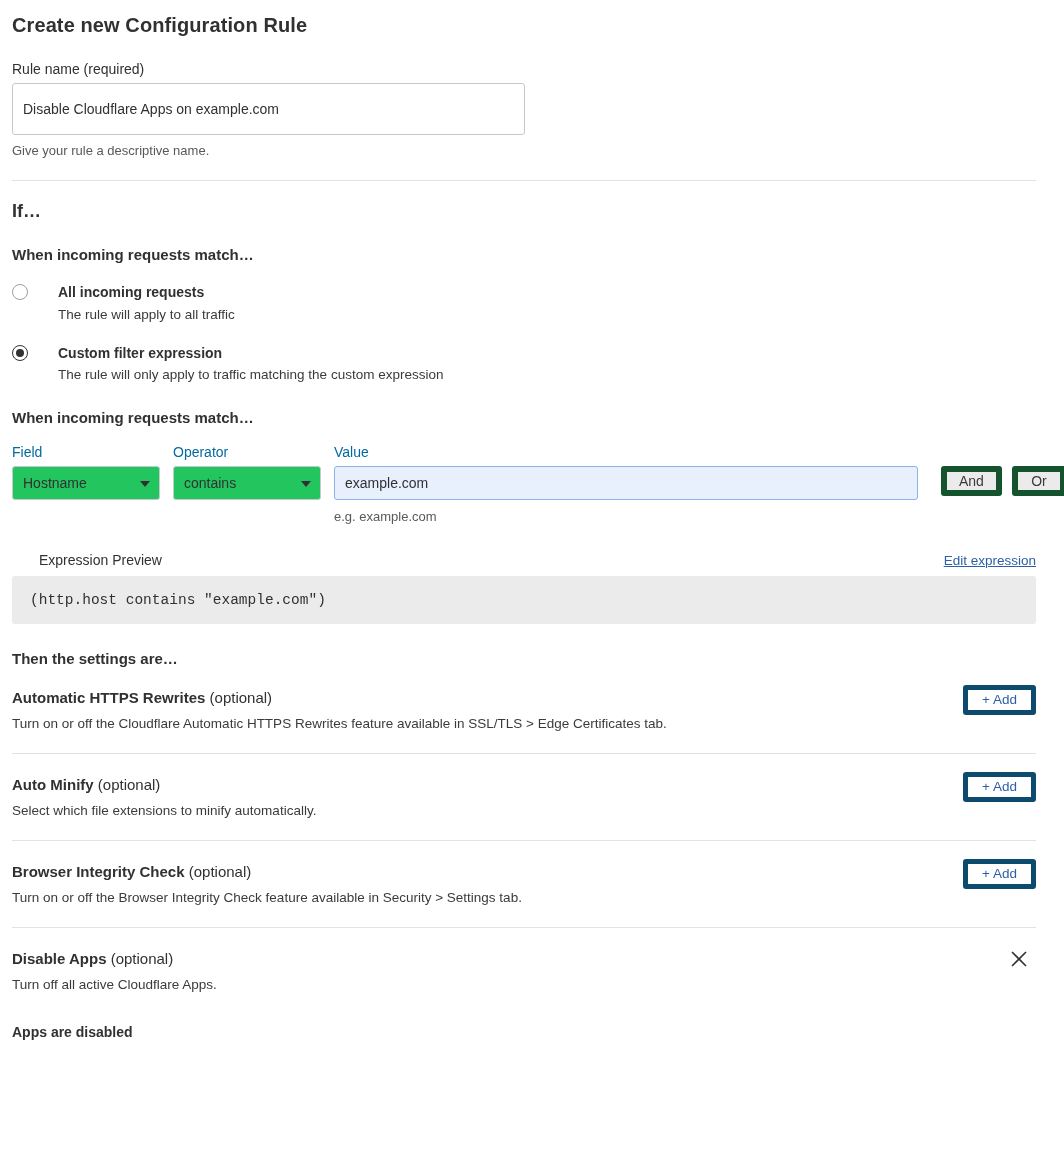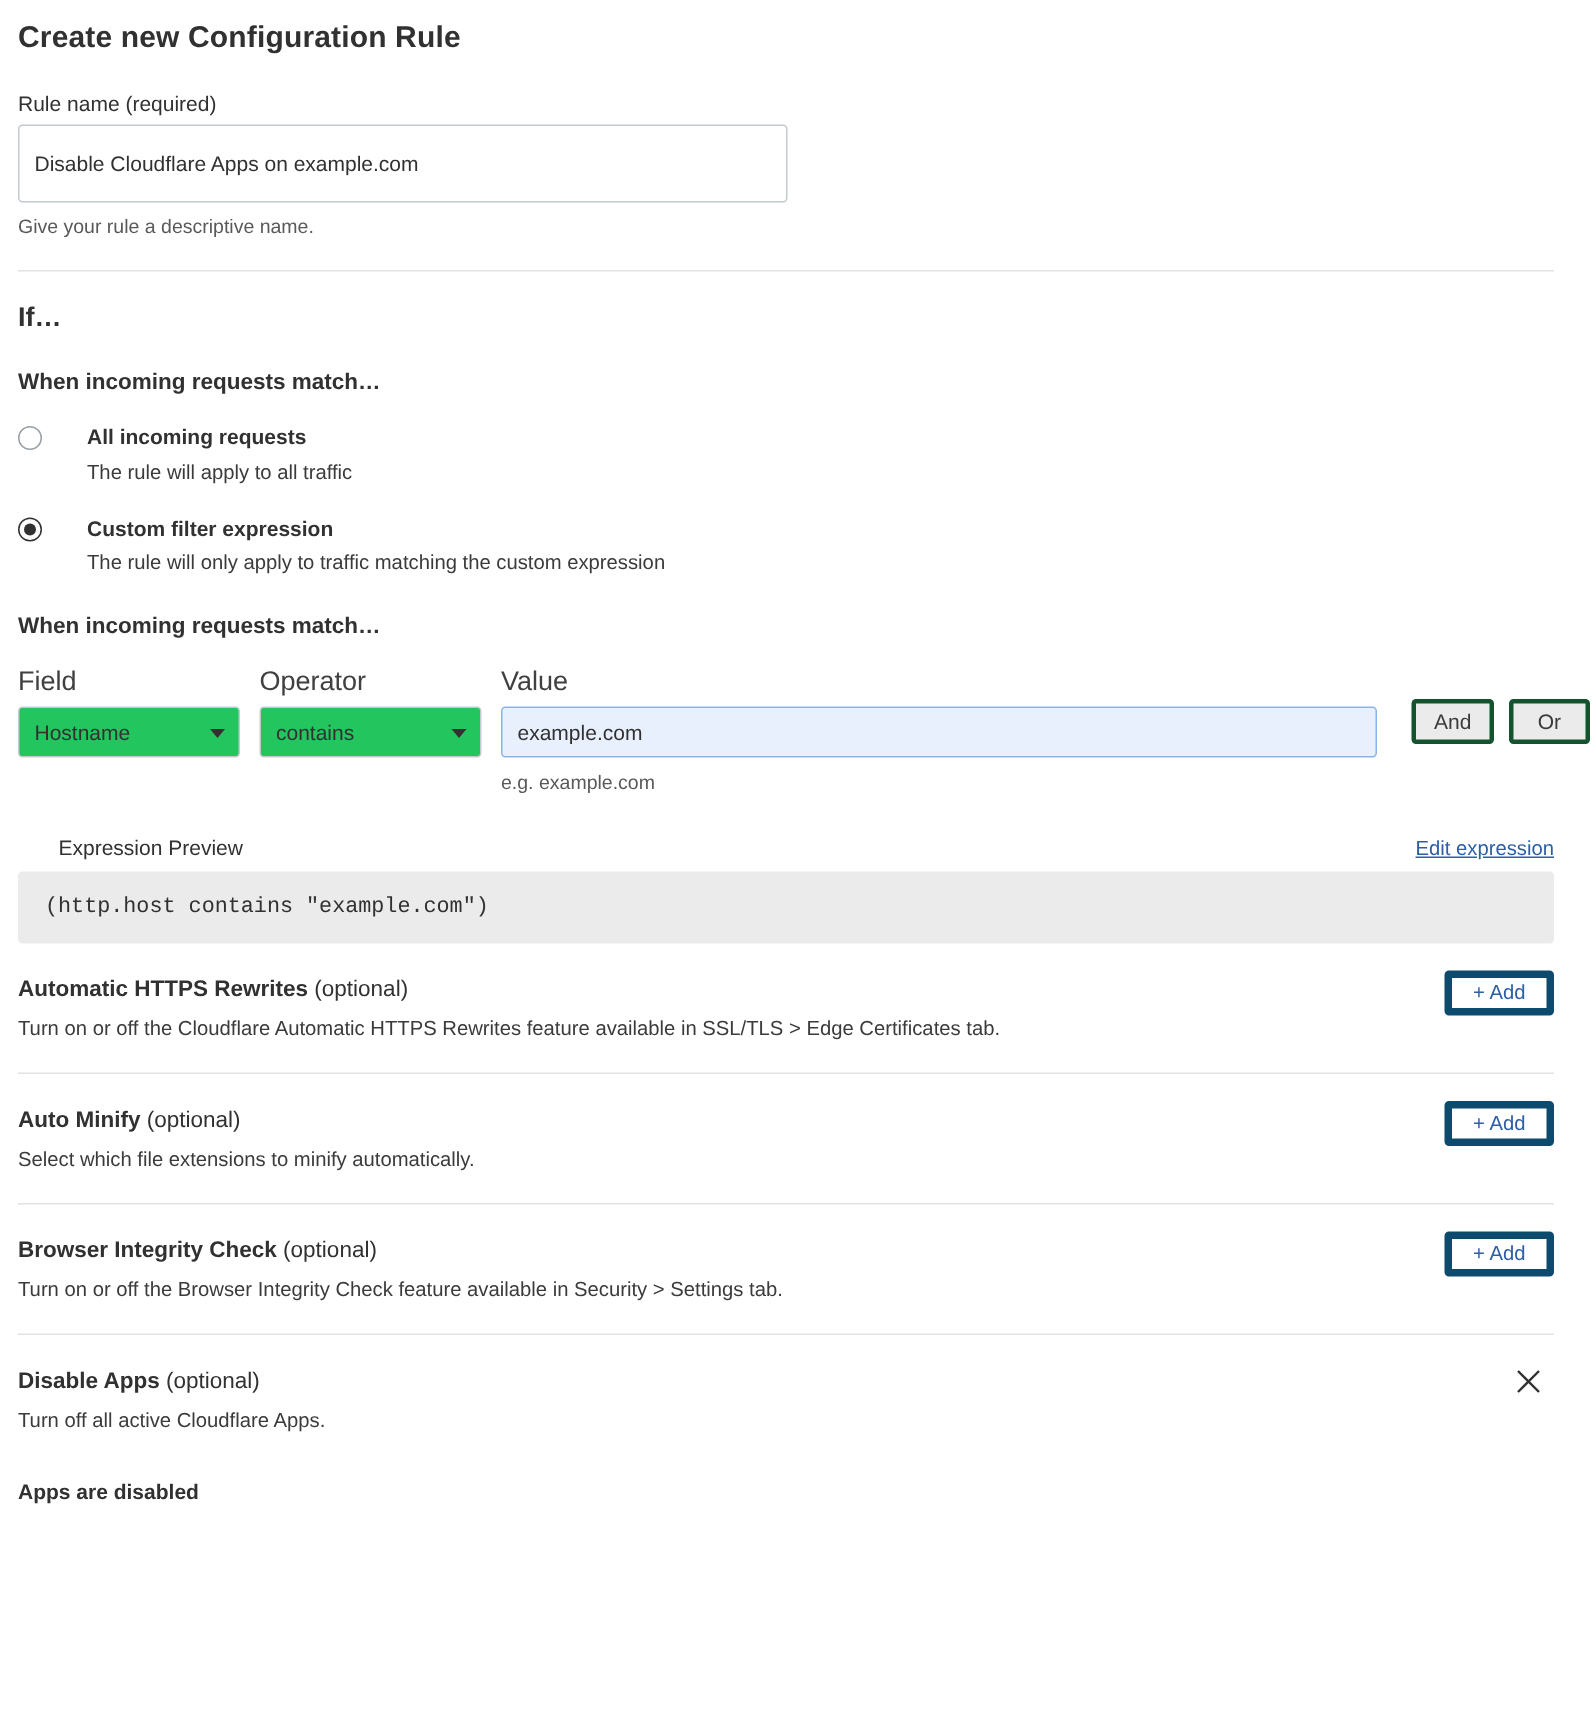--- a/index.html
+++ b/index.html
@@ -109,22 +109,22 @@
     color: #3b3b3b;
     margin-top: 3px;
   }
   .expr-row {
     display: flex;
     align-items: flex-start;
     margin-top: 18px;
   }
   .expr-col { margin-right: 13px; }
   .col-label {
-    font-size: 18px;
-    color: #404040;
+    font-size: 14px;
+    color: #0369a1;
     margin-bottom: 6px;
   }
   .select-box {
     position: relative;
     height: 34px;
     border: 1px solid #c3c9cf;
     border-radius: 3px;
     background: #22c55e;
     display: flex;
     align-items: center;
@@ -164,21 +164,21 @@
   }
   .and-or {
     display: flex;
     align-items: center;
     margin-top: 22px;
   }
   .btn-gray {
     height: 30px;
     min-width: 54px;
     background: #ebebeb;
-    border: 3px solid #14532d;
+    border: 6px solid #14532d;
     border-radius: 3px;
     color: #3b3b3b;
     font-size: 14px;
     font-family: "Liberation Sans", sans-serif;
     margin-left: 10px;
     cursor: pointer;
     padding: 0 12px;
   }
   .preview-head {
     display: flex;
@@ -329,20 +329,21 @@
       <button class="btn-gray">Or</button>
     </div>
   </div>
 
   <div class="preview-head">
     <span class="preview-label">Expression Preview</span>
     <span class="edit-link">Edit expression</span>
   </div>
   <div class="preview-box">(http.host contains "example.com")</div>
 
+  <div class="then-title">Then the settings are…</div>
 
   <div class="setting">
     <div class="setting-head">
       <span class="setting-name">Automatic HTTPS Rewrites</span>
       <span class="setting-optional">(optional)</span>
     </div>
     <div class="setting-desc">Turn on or off the Cloudflare Automatic HTTPS Rewrites feature available in SSL/TLS &gt; Edge Certificates tab.</div>
     <button class="add-btn">+ Add</button>
   </div>
   <hr class="setting-sep">

